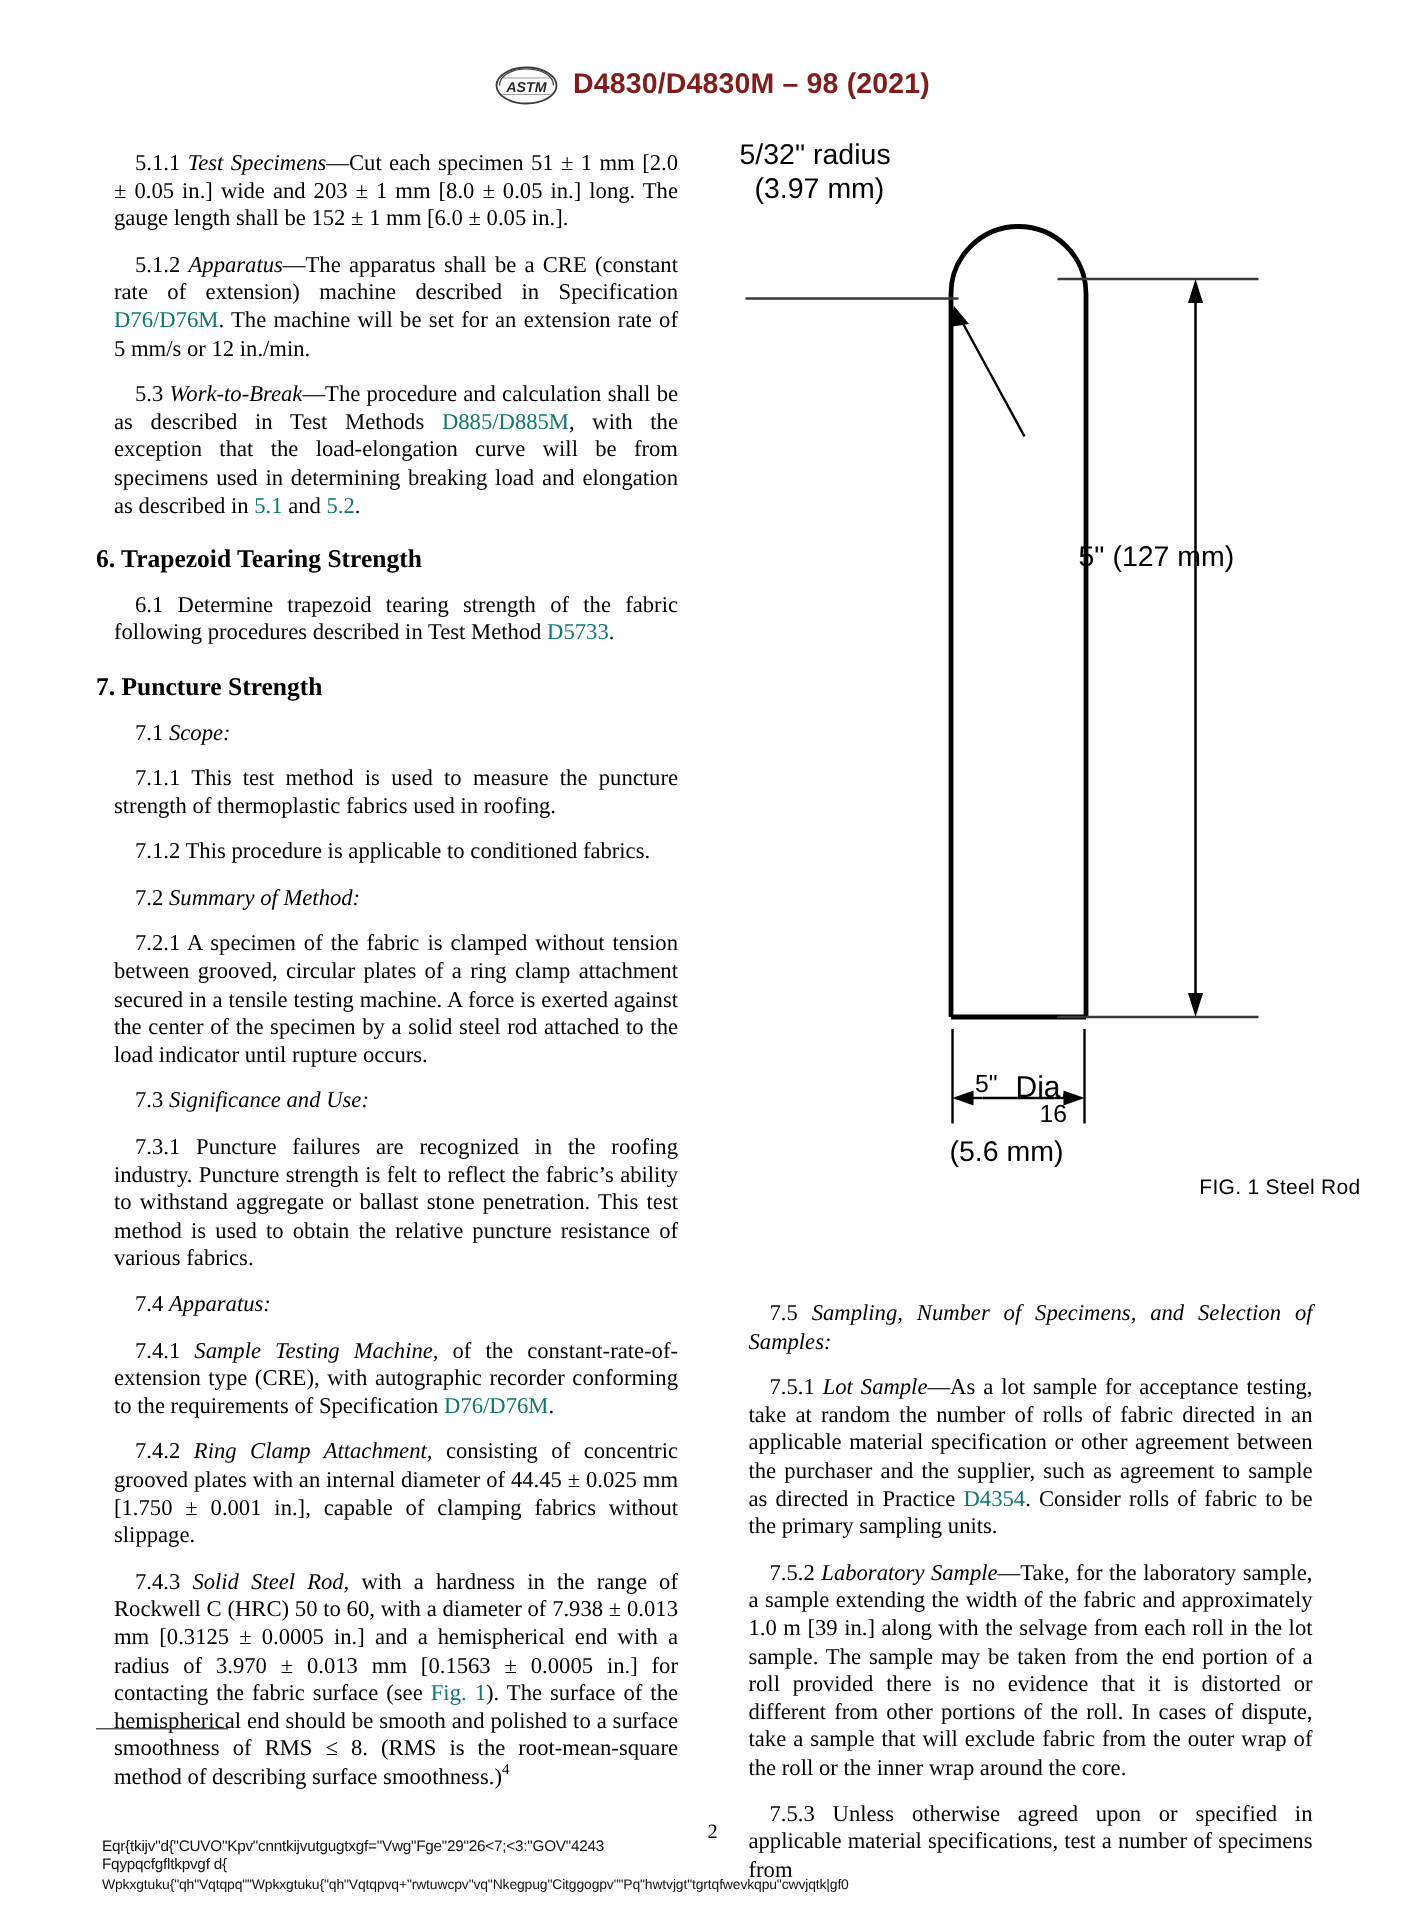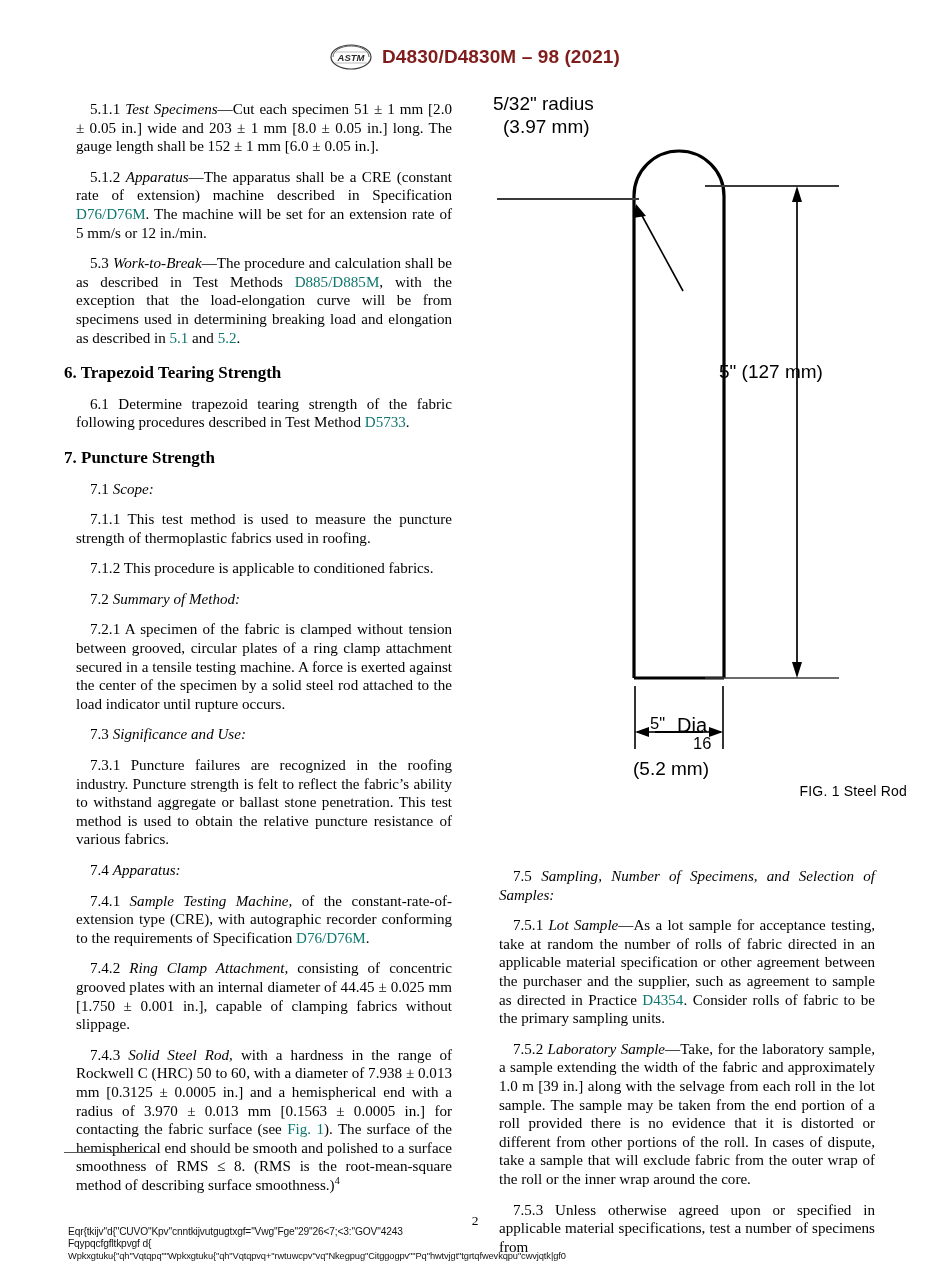--- a/index.html
+++ b/index.html
@@ -237,21 +237,21 @@
     <div style="position:absolute; left:6px; top:6px; font-family:'Liberation Sans', sans-serif; font-size:19px; line-height:23px;">
       <div>5/32" radius</div>
       <div style="margin-left:10px;">(3.97 mm)</div>
     </div>
 
     <div style="position:absolute; left:232px; top:275px; font-family:'Liberation Sans', sans-serif; font-size:19px; white-space:nowrap;">5" (127 mm)</div>
 
     <div style="position:absolute; left:163px; top:628px; font-family:'Liberation Sans', sans-serif; font-size:16.5px;">5"</div>
     <div style="position:absolute; left:166px; top:648px; font-family:'Liberation Sans', sans-serif; font-size:16.5px;margin-left:40px;">16</div>
     <div style="position:absolute; left:190px; top:628px; font-family:'Liberation Sans', sans-serif; font-size:20px;">Dia.</div>
-    <div style="position:absolute; left:146px; top:672px; font-family:'Liberation Sans', sans-serif; font-size:19px; white-space:nowrap;">(5.2 mm)</div>
+    <div style="position:absolute; left:146px; top:672px; font-family:'Liberation Sans', sans-serif; font-size:19px; white-space:nowrap;">(5.6 mm)</div>
   </div>
 
   <div class="fig-caption">FIG. 1  Steel Rod</div>
 
   <div class="col-right-text">
     <p class="par indent"><span>7.5</span> <span class="it">Sampling, Number of Specimens, and Selection of Samples:</span></p>
 
     <p class="par indent"><span>7.5.1</span> <span class="it">Lot Sample</span><span>—As a lot sample for acceptance testing, take at random the number of rolls of fabric directed in an applicable material specification or other agreement between the purchaser and the supplier, such as agreement to sample as directed in Practice </span><a class="lnk" href="#" style="text-decoration:none">D4354</a><span>. Consider rolls of fabric to be the primary sampling units.</span></p>
 
     <p class="par indent"><span>7.5.2</span> <span class="it">Laboratory Sample</span><span>—Take, for the laboratory sample, a sample extending the width of the fabric and approximately 1.0 m [39 in.] along with the selvage from each roll in the lot sample. The sample may be taken from the end portion of a roll provided there is no evidence that it is distorted or different from other portions of the roll. In cases of dispute, take a sample that will exclude fabric from the outer wrap of the roll or the inner wrap around the core.</span></p>

